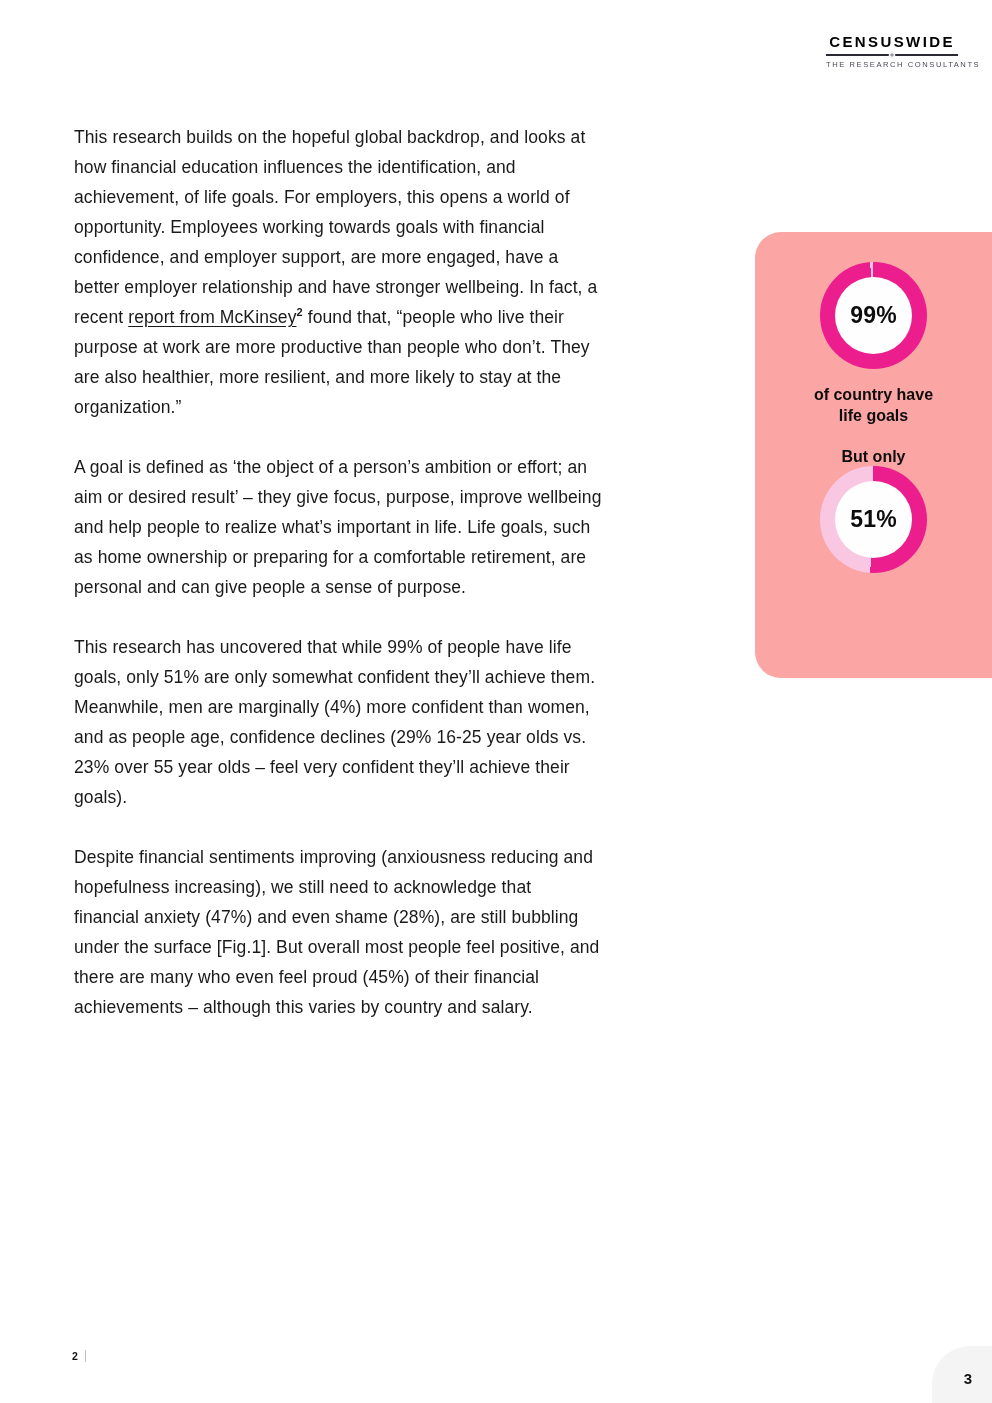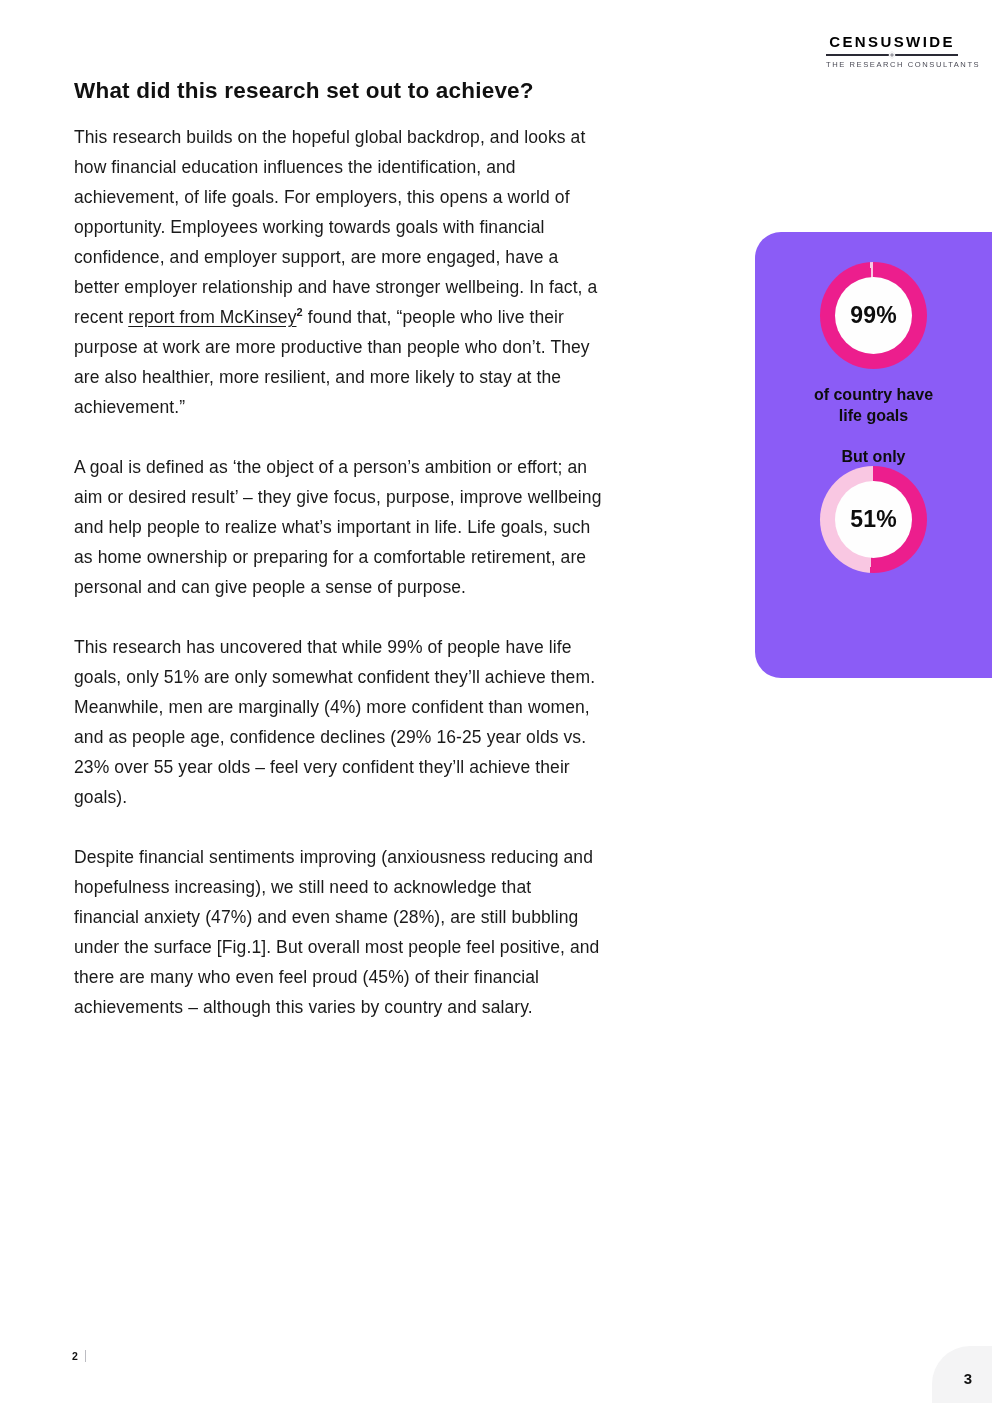--- a/index.html
+++ b/index.html
@@ -87,21 +87,21 @@
     font-weight: 700;
   }
 
   
   .stats-card {
     position: absolute;
     left: 755px;
     top: 232px;
     width: 237px;
     height: 446px;
-    background: #8b5cf6;
+    background: #fca5a5;
     border-radius: 26px 0 0 26px;
     display: flex;
     flex-direction: column;
     align-items: center;
     padding-top: 30px;
   }
   .donut {
     position: relative;
     width: 107px;
     height: 107px;
@@ -192,33 +192,32 @@
 <div class="page">
 
   <div class="logo">
     <div class="logo-brand">CENSUSWIDE</div>
     <div class="logo-rule">
       <span class="logo-diamond"></span>
     </div>
     <div class="logo-tagline">THE RESEARCH CONSULTANTS</div>
   </div>
 
-  <h1 class="heading">What did this research set out to achieve?</h1>
 
   <div class="body-col">
     <p><span>This research builds on the hopeful global backdrop, and looks at
 how financial education influences the identification, and
 achievement, of life goals. For employers, this opens a world of
 opportunity. Employees working towards goals with financial
 confidence, and employer support, are more engaged, have a
 better employer relationship and have stronger wellbeing. In fact, a
 recent </span><a class="inline-link">report from McKinsey</a><sup class="fn-sup">2</sup><span> found that, “people who live their
 purpose at work are more productive than people who don’t. They
 are also healthier, more resilient, and more likely to stay at the
-achievement.”</span></p>
+organization.”</span></p>
     <p>A goal is defined as ‘the object of a person’s ambition or effort; an
 aim or desired result’ – they give focus, purpose, improve wellbeing
 and help people to realize what’s important in life. Life goals, such
 as home ownership or preparing for a comfortable retirement, are
 personal and can give people a sense of purpose.</p>
     <p>This research has uncovered that while 99% of people have life
 goals, only 51% are only somewhat confident they’ll achieve them.
 Meanwhile, men are marginally (4%) more confident than women,
 and as people age, confidence declines (29% 16-25 year olds vs.
 23% over 55 year olds – feel very confident they’ll achieve their

